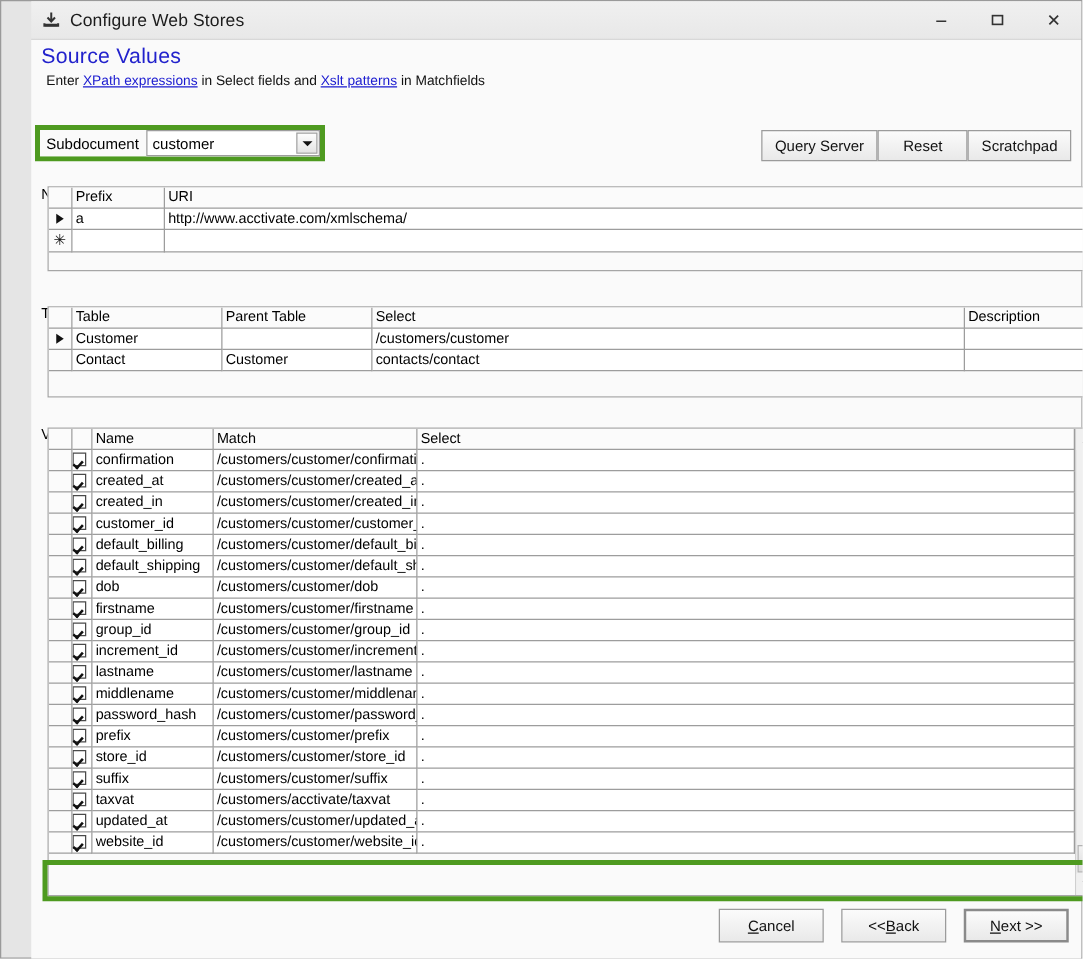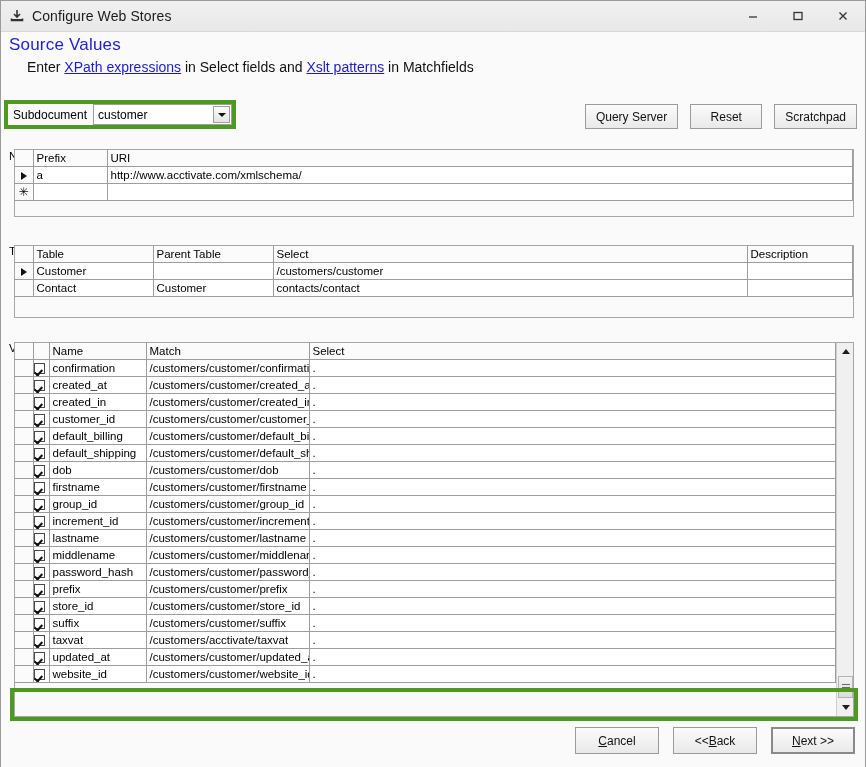--- a/index.html
+++ b/index.html
@@ -10,22 +10,23 @@
     font-family: "Liberation Sans", sans-serif;
     font-size: 12px;
     color: #000000;
     overflow: hidden;
   }
 
   
   #window {
     position: relative;
     width: 866px; height: 767px;
-    background: #15803d;
+    background: #e5e5e5;
     border: 1px solid #9a9a9a;
+    padding-left: 24px;
   }
 
   
   #titlebar {
     position: relative;
     height: 31px;
     background: linear-gradient(#f0f0f0, #e8e8e8);
     border-bottom: 1px solid #d8d8d8;
     display: flex; align-items: center;
   }
@@ -57,22 +58,22 @@
     padding: 0;
   }
 
   #heading {
     position: absolute; left: 8px; top: 3px;
     font-size: 17px; font-weight: normal;
     color: #2222cc;
     letter-spacing: .2px;
   }
   #subheading {
-    position: absolute; left: 26px; top: 27px;
-    font-size: 14px; color: #111;
+    position: absolute; left: 12px; top: 27px;
+    font-size: 11px; color: #111;
     white-space: nowrap;
   }
   #subheading a {
     color: #1a1ad0; text-decoration: underline; cursor: pointer;
   }
 
   
   #subdoc-highlight {
     position: absolute;
     left: 3px; top: 68px;
@@ -111,21 +112,21 @@
   .caret-down {
     width: 0; height: 0;
     border-left: 4px solid transparent;
     border-right: 4px solid transparent;
     border-top: 4px solid #111;
   }
 
   
   #topbuttons {
     position: absolute; right: 8px; top: 72px;
-    display: flex; gap: 12px;
+    display: flex; 
   }
   .btn {
     background: linear-gradient(#fbfbfb,#e9e9e9);
     border: 1px solid #9b9b9b;
     height: 25px;
     min-width: 72px;
     font-size: 12px;
     font-family: "Liberation Sans", sans-serif;
     color: #111;
     display: flex; align-items: center; justify-content: center;

